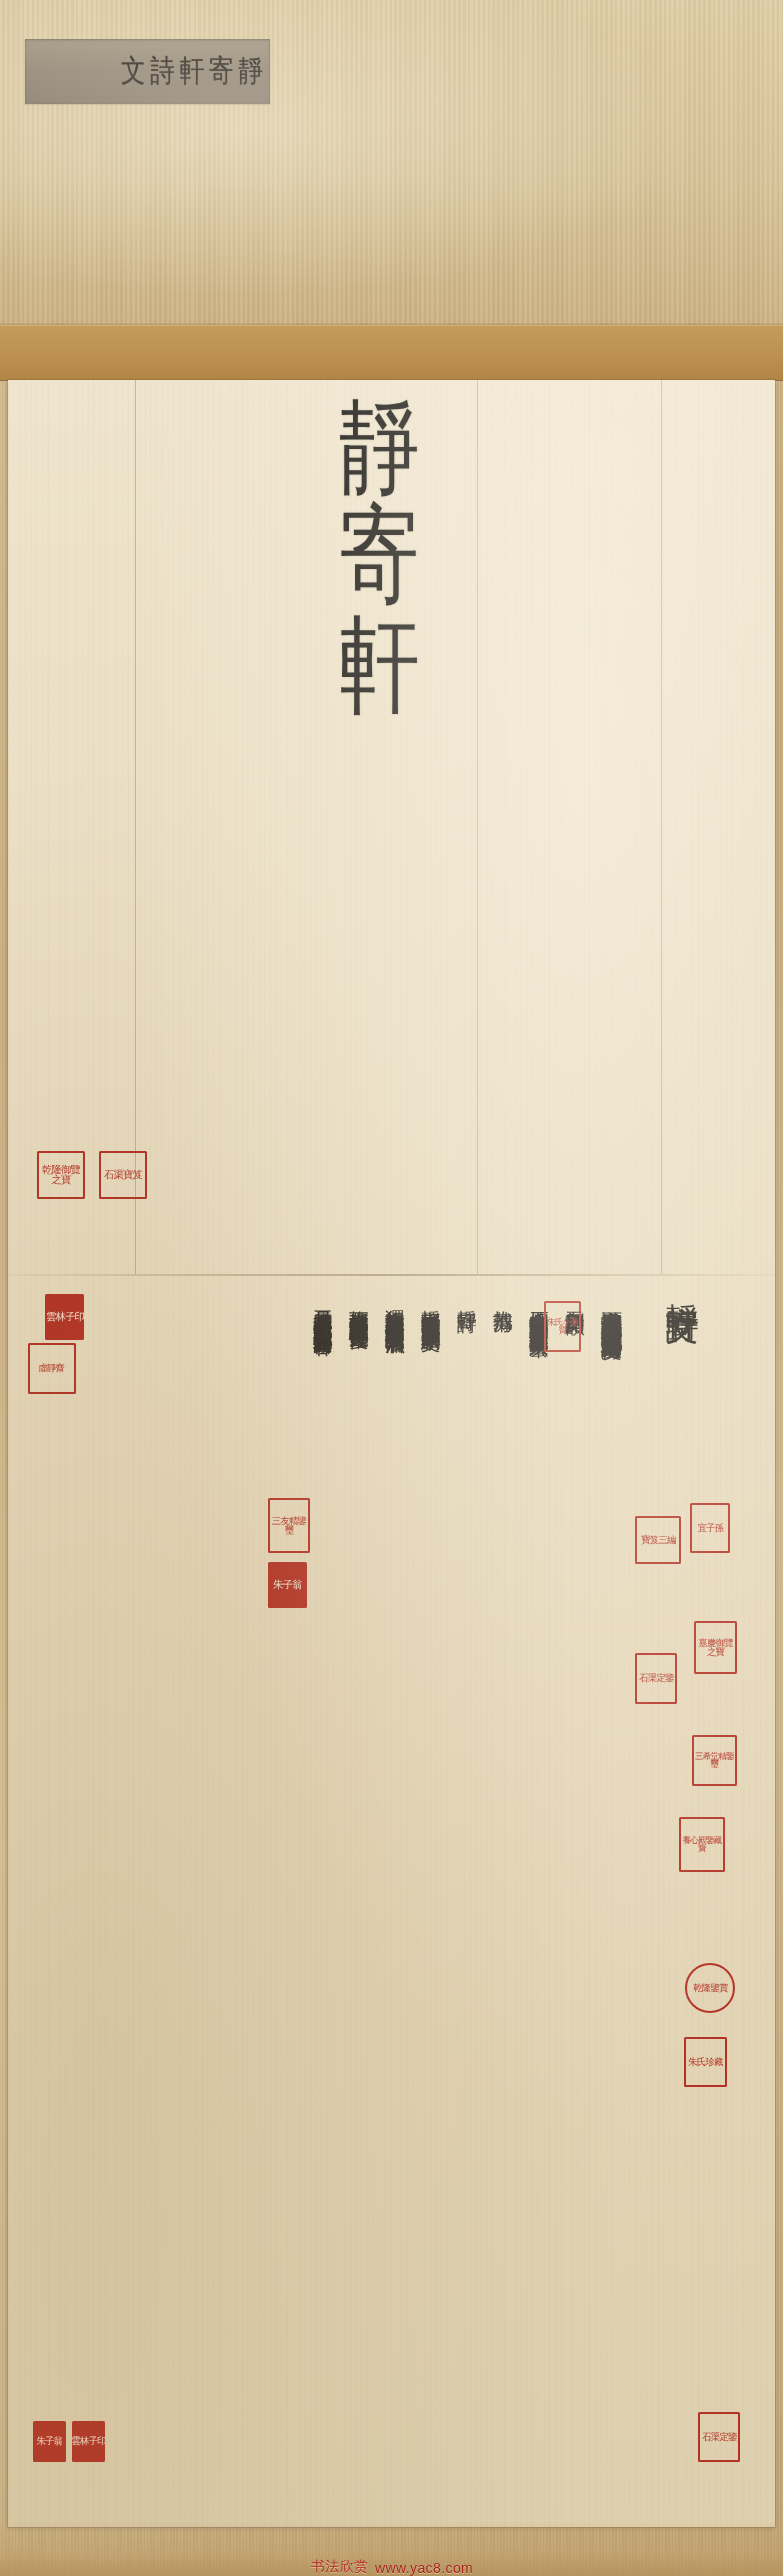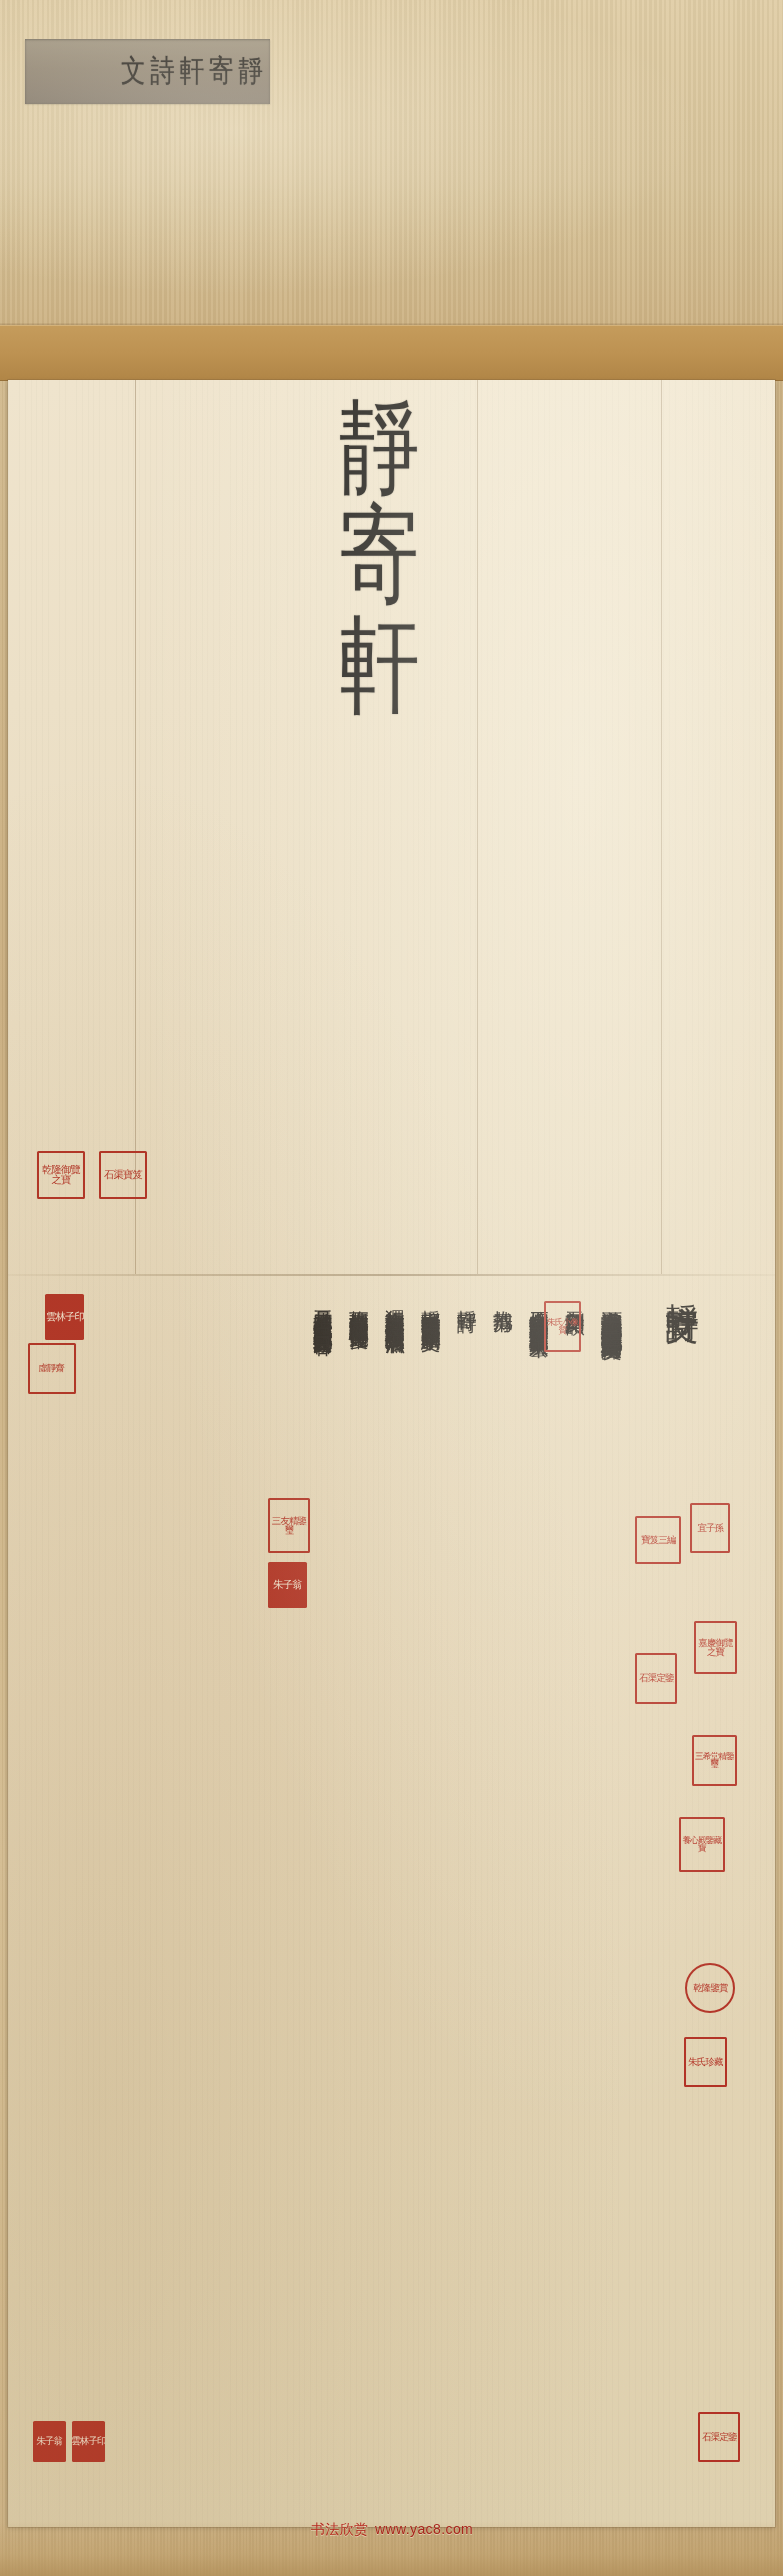--- a/index.html
+++ b/index.html
@@ -78,21 +78,21 @@
   
   .cols{position:absolute;left:0;top:904px;width:767px;height:1216px;
         display:flex;flex-direction:row-reverse;justify-content:flex-start;
         padding:11.4px 13px 0 13px;box-sizing:border-box;gap:0;}
   .col{writing-mode:vertical-rl;text-orientation:upright;
         color:#1b1713;font-family:"DejaVu Serif", serif;
         white-space:nowrap;overflow:hidden;}
 
   
   .footer{position:absolute;left:0;bottom:0;width:784px;height:55px;
-        display:flex;align-items:flex-start;justify-content:center;gap:6.5px;
+        display:flex;align-items:flex-end;justify-content:center;gap:6.5px;
         background:linear-gradient(180deg,rgba(200,170,120,0) 0%, rgba(190,158,104,.55) 60%, rgba(178,144,90,.85) 100%);}
   .footer .wm{color:#b5291f;font-family:"Liberation Sans", sans-serif;font-size:14px;
         letter-spacing:0.4px;text-shadow:0 0.8px 0 rgba(255,245,225,.5);}
   .footer .wm.url{color:#a8251c;}
 </style>
 </head>
 <body>
 
 <div class="page">
 

